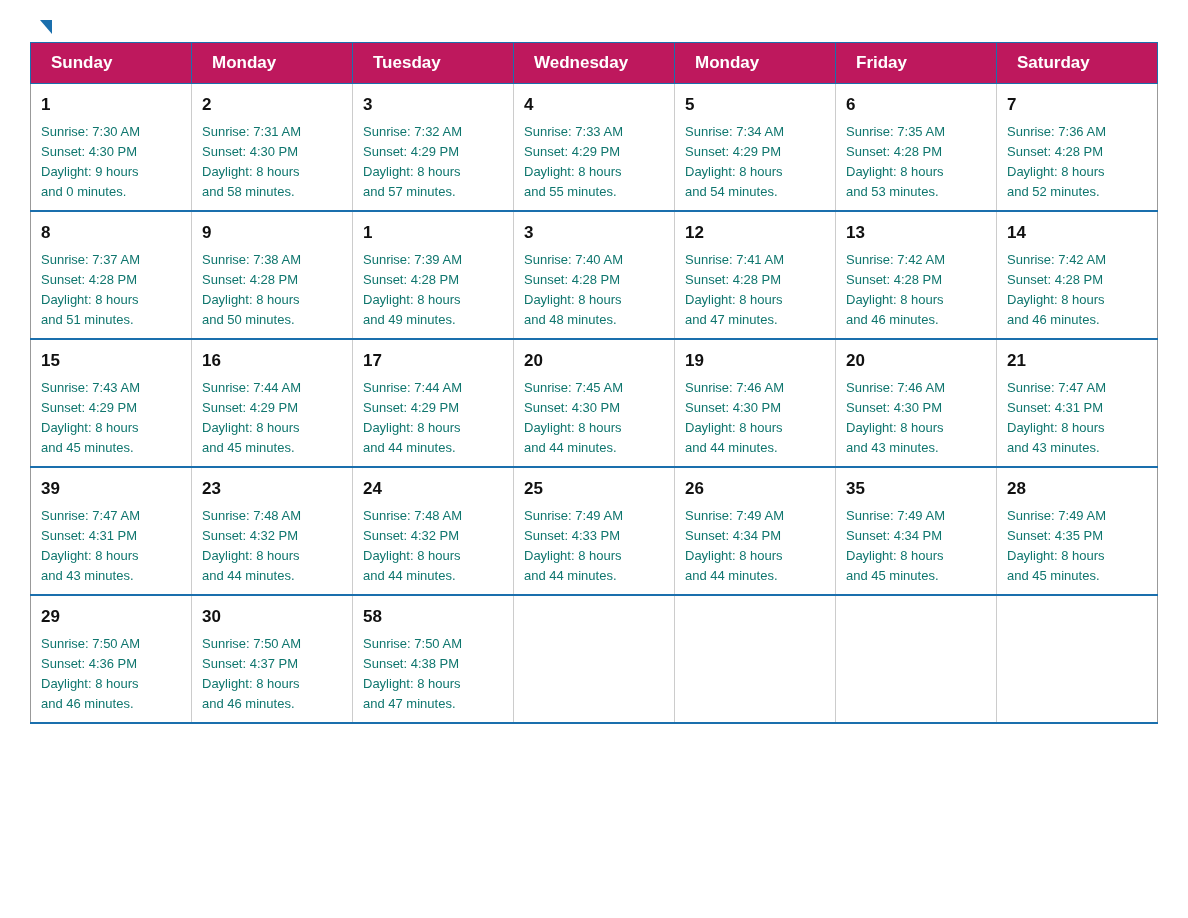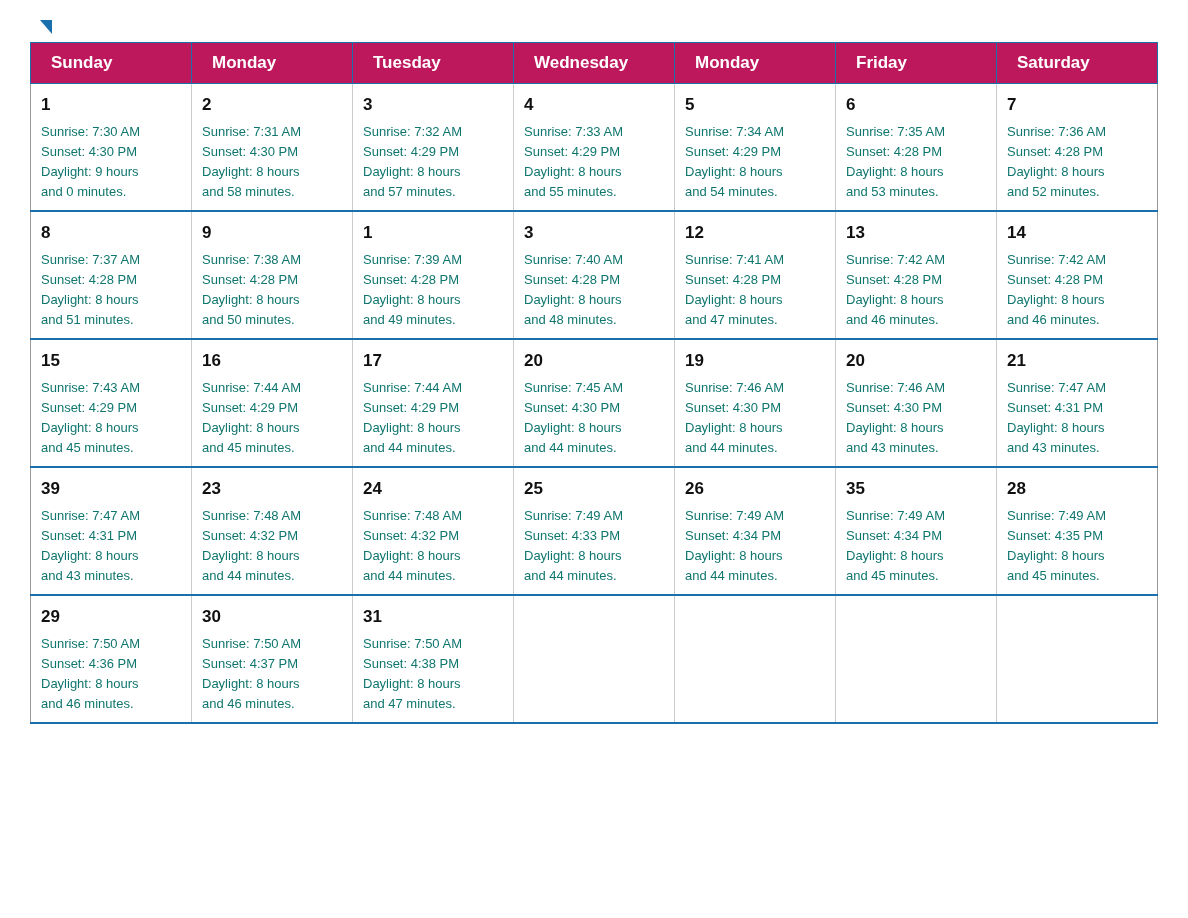--- a/index.html
+++ b/index.html
@@ -275,21 +275,21 @@
       <tr>
         <td>
         <span class="day-number">29</span>
         <span class="day-info">Sunrise: 7:50 AM<br>Sunset: 4:36 PM<br>Daylight: 8 hours<br>and 46 minutes.</span>
       </td>
         <td>
         <span class="day-number">30</span>
         <span class="day-info">Sunrise: 7:50 AM<br>Sunset: 4:37 PM<br>Daylight: 8 hours<br>and 46 minutes.</span>
       </td>
         <td>
-        <span class="day-number">31</span>
+        <span class="day-number">58</span>
         <span class="day-info">Sunrise: 7:50 AM<br>Sunset: 4:38 PM<br>Daylight: 8 hours<br>and 47 minutes.</span>
       </td>
         <td class="empty-cell"></td>
         <td class="empty-cell"></td>
         <td class="empty-cell"></td>
         <td class="empty-cell"></td>
       </tr>
     </tbody>
 </table>
 

